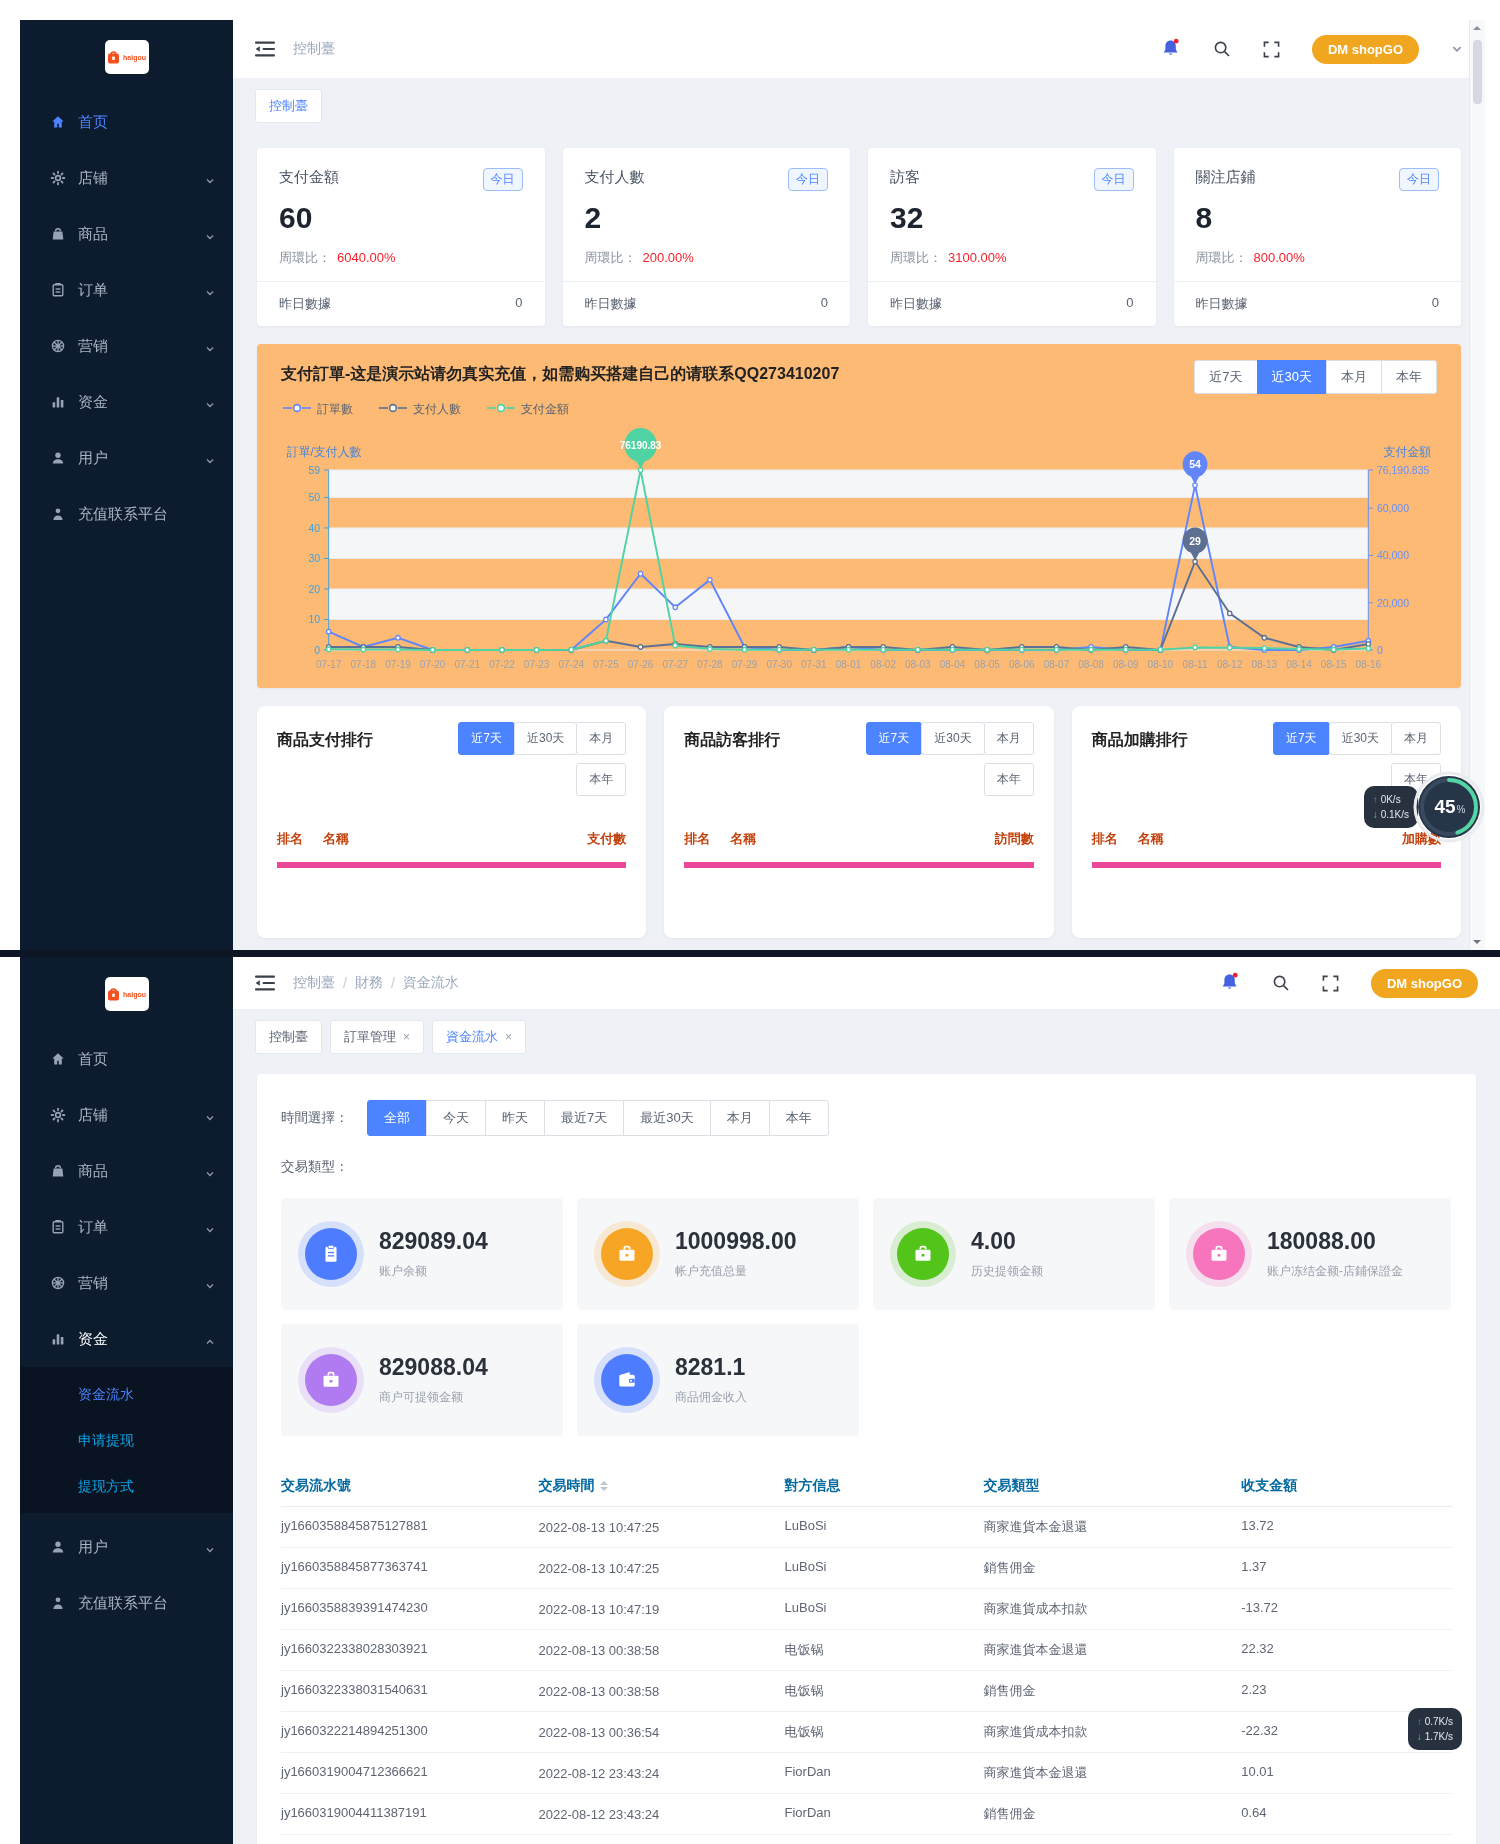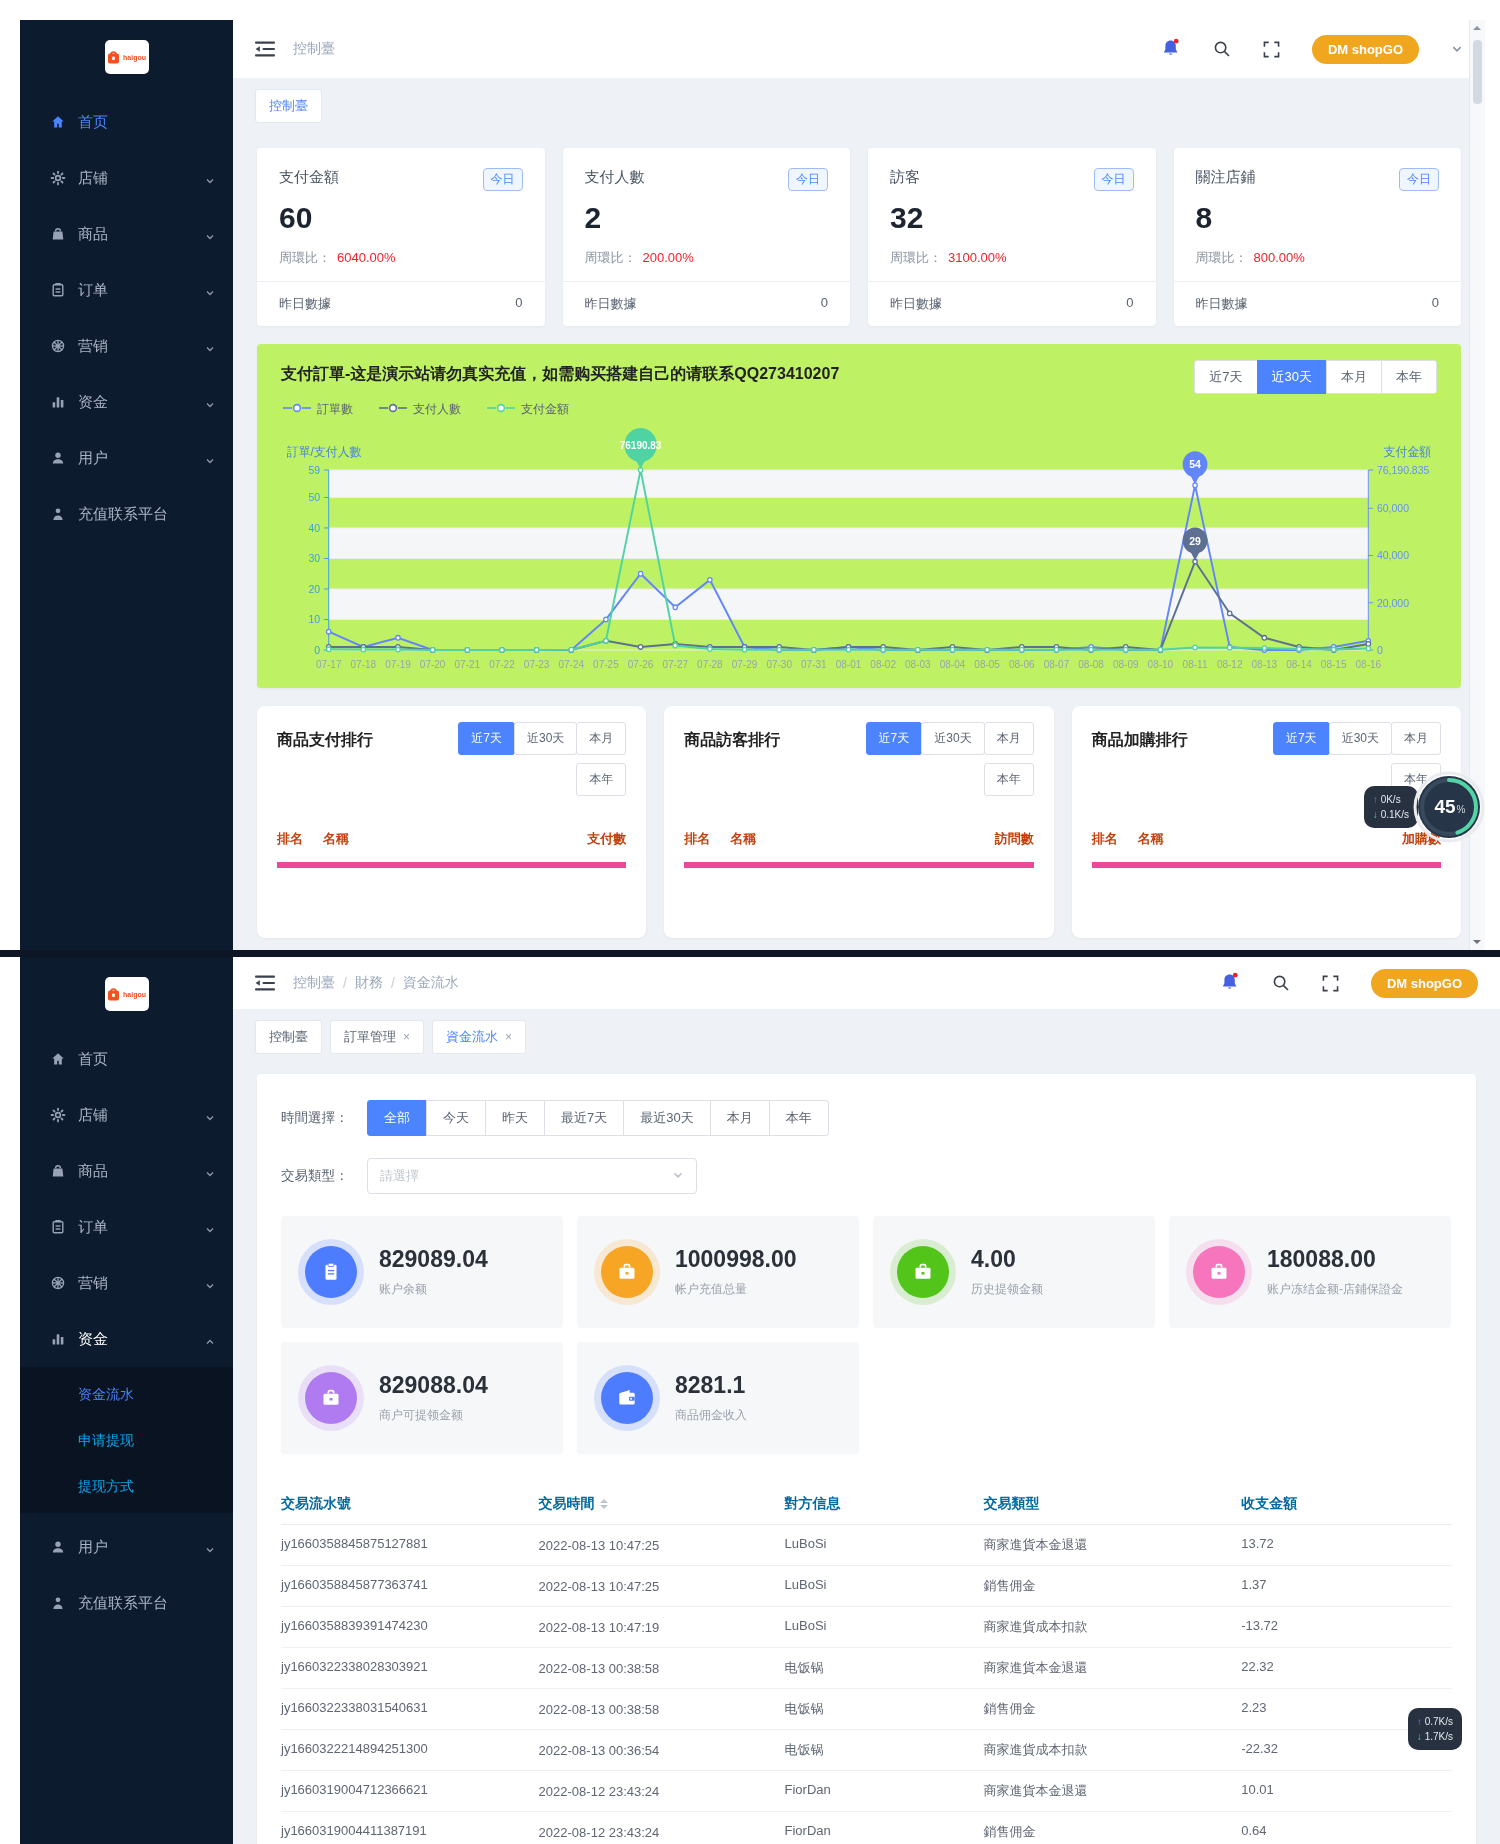--- a/index.html
+++ b/index.html
@@ -61,21 +61,21 @@
   .sc-main{padding:20px 22px 14px 22px;}
   .sc-top{display:flex;justify-content:space-between;align-items:flex-start;}
   .sc-title{font-size:15px;color:#4a5564;}
   .sc-badge{font-size:12px;color:#4c84ff;border:1px solid #9dbcf9;background:#f0f6ff;
             border-radius:4px;padding:2px 7px;}
   .sc-val{font-size:30px;font-weight:bold;color:#1c2430;margin-top:10px;}
   .sc-wow{font-size:13px;color:#8a93a0;margin-top:14px;}
   .sc-wow b{color:#f5222d;font-weight:normal;margin-left:6px;}
   .sc-foot{border-top:1px solid #ebeef5;display:flex;justify-content:space-between;
            padding:13px 22px;font-size:13px;color:#5a6472;}
-  .chart-card{background:#bef264;border-radius:4px;margin-top:18px;padding:20px 24px 10px 24px;
+  .chart-card{background:#fdba74;border-radius:4px;margin-top:18px;padding:20px 24px 10px 24px;
               box-shadow:0 1px 3px rgba(0,0,0,.05);position:relative;}
   .cc-title{font-size:16px;font-weight:bold;color:#222;padding-right:300px;}
   .ranges{position:absolute;right:24px;top:16px;display:inline-flex;}
   .rbtn{border:1px solid #dcdfe6;background:#fff;color:#5a6472;font-size:13px;padding:7px 14px;
         margin-left:-1px;cursor:pointer;}
   .rbtn:first-child{border-radius:3px 0 0 3px;margin-left:0;}
   .rbtn:last-child{border-radius:0 3px 3px 0;}
   .rbtn.active{background:#4c84ff;border-color:#4c84ff;color:#fff;}
   .legend{display:flex;gap:26px;margin:16px 0 4px 2px;}
   .lg-item{display:flex;align-items:center;gap:6px;font-size:12px;color:#5a6472;cursor:pointer;}
@@ -842,28 +842,20 @@
               <button class="fbtn">今天</button>
               <button class="fbtn">昨天</button>
               <button class="fbtn">最近7天</button>
               <button class="fbtn">最近30天</button>
               <button class="fbtn">本月</button>
               <button class="fbtn">本年</button>
             </div>
         </div>
         <div class="filter-row">
           <span class="fl-label">交易類型：</span>
-          <div class="sel">
-            <span>請選擇</span>
-            <span class="chev2">
-              <svg width="12" height="12" viewBox="0 0 10 10" fill="none" stroke="#b8bfc9" stroke-width="1.3">
-                  <polyline points="2,3.5 5,6.5 8,3.5"></polyline>
-                </svg>
-            </span>
-          </div>
         </div>
         <div class="sumcards" id="sumcards">
             <div class="sumc">
               <div class="sumc-ic" style="background: rgb(78, 124, 255); box-shadow: rgba(78, 124, 255, 0.18) 0px 0px 0px 7px;">
                 <svg viewBox="0 0 20 20" width="22" height="22">
                   <rect x="5" y="3.5" width="10" height="13.5" rx="1.2" fill="#fff"></rect>
                   <rect x="7.4" y="2" width="5.2" height="3" rx="0.8" fill="#fff" stroke="#4e7cff" stroke-width="0.8"></rect>
                   <line x1="7.2" y1="8.7" x2="12.8" y2="8.7" stroke="#4e7cff" stroke-width="1.2"></line>
                   <line x1="7.2" y1="11.7" x2="12.8" y2="11.7" stroke="#4e7cff" stroke-width="1.2"></line>
                 </svg>

